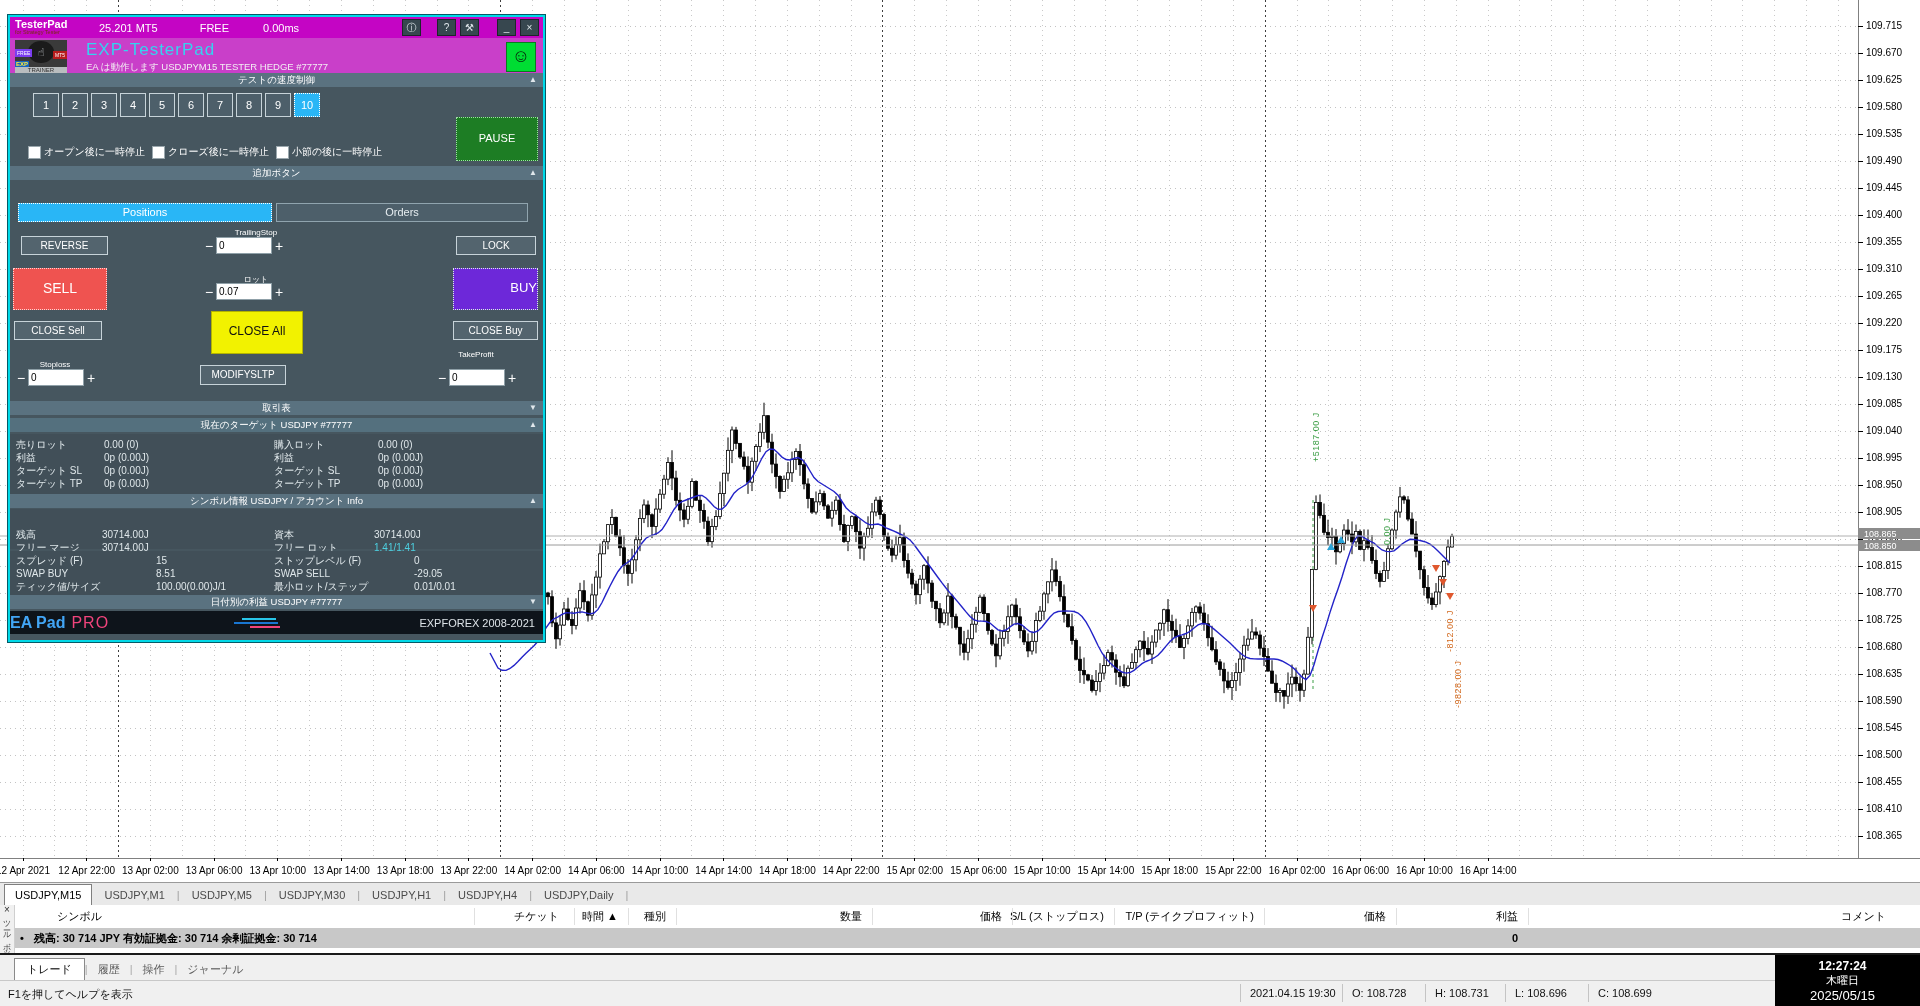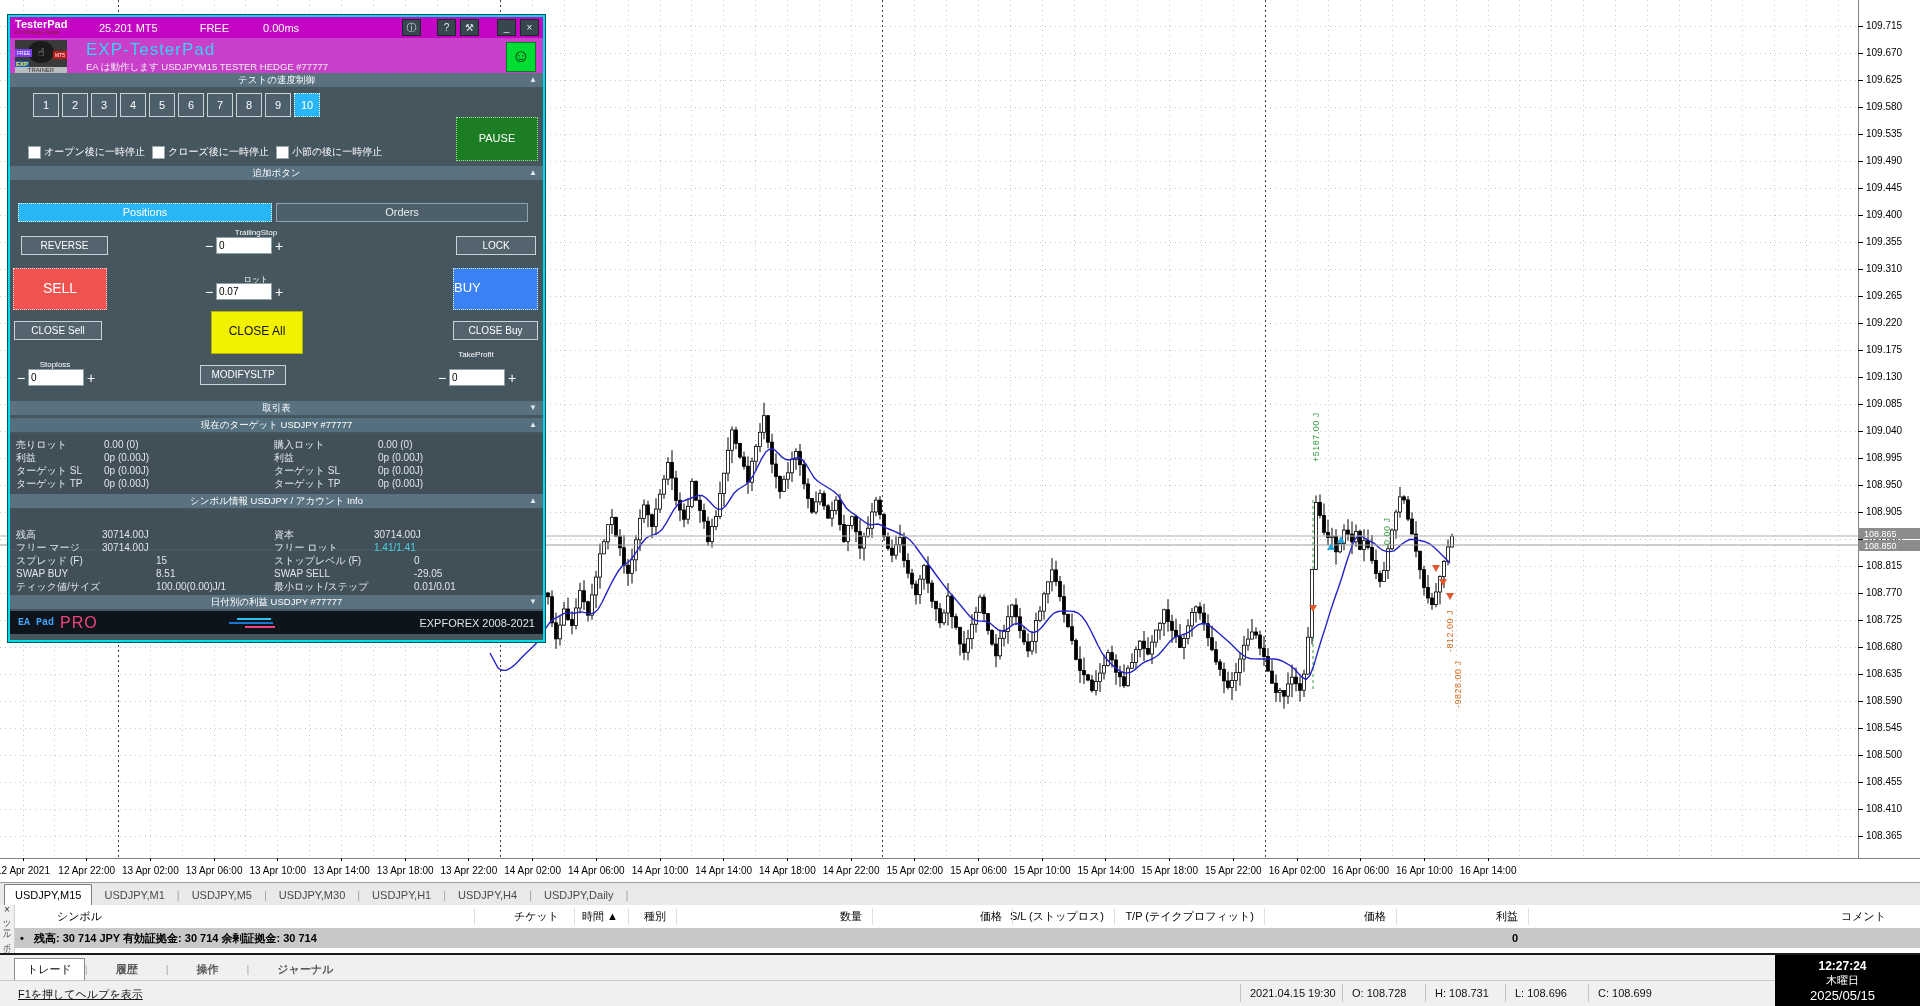--- a/index.html
+++ b/index.html
@@ -51,31 +51,31 @@
   .tab{position:absolute;height:17px;font-size:11px;text-align:center;line-height:17px;}
   .tab.active{background:#29b6f6;border:1px dotted #fff;color:#fff;}
   .tab.idle{background:#4d5f6a;border:1px solid #90a4ae;color:#e6edf0;}
   .stepper-label{position:absolute;font-size:8px;color:#fff;text-align:center;width:100px;}
   .stepper{position:absolute;display:flex;align-items:center;}
   .stepper .pm{font-size:14px;color:#fff;width:14px;text-align:center;}
   .stepper input{width:50px;height:15px;border:1px solid #8fa0a8;background:#fff;color:#000;
     font-size:10px;padding:0 2px;font-family:"Liberation Sans",sans-serif;}
   .sell-btn{position:absolute;left:3px;top:251px;width:92px;height:40px;background:#ef5350;
     border:1px dotted #ffd4d4;color:#fff;font-size:14px;line-height:38px;text-align:center;}
-  .buy-btn{position:absolute;left:443px;top:251px;width:83px;height:40px;background:#3b82f6;
-    border:1px dotted #d9f5db;color:#fff;font-size:13px;line-height:38px;text-align:left;}
+  .buy-btn{position:absolute;left:443px;top:251px;width:83px;height:40px;background:#6d28d9;
+    border:1px dotted #d9f5db;color:#fff;font-size:13px;line-height:38px;text-align:right;}
   .closeall-btn{position:absolute;left:201px;top:294px;width:90px;height:41px;background:#f2f200;
     border:1px solid #b3b300;color:#101010;font-size:12px;line-height:39px;text-align:center;}
   .sm-btn{position:absolute;height:19px;font-size:10px;line-height:17px;}
   .ptable{position:absolute;left:0;width:100%;background:#414f58;color:#dfe7ea;}
   .prow{display:grid;font-size:10px;line-height:13px;}
   .cyan{color:#4dd0e1;}
   .p-footer{position:absolute;left:0;top:594px;width:100%;height:23px;background:#0e141b;
     display:flex;align-items:center;}
-  .f-brand{color:#42a5f5;font-size:10px;font-weight:bold;margin-left:8px;font-family:Liberation Mono, monospace;}
+  .f-brand{color:#42a5f5;font-size:16px;font-weight:bold;}
   .f-pro{color:#f0447c;font-size:16px;margin-left:6px;letter-spacing:1px;}
   .f-logo{margin-left:auto;margin-right:auto;width:60px;}
   .f-logo div{height:2px;margin:2px 0;}
   .f-copy{color:#dde3e8;font-size:11px;margin-right:8px;}
 
   
   #tabstrip{position:absolute;left:0;top:882px;width:1920px;height:23px;background:#e9e9e9;
     border-top:1px solid #9a9a9a;display:flex;align-items:flex-end;font-size:11px;}
   .ctab-active{box-sizing:border-box;margin-left:4px;height:22px;background:#fff;border:1px solid #7f7f7f;
     border-bottom:none;padding:0 10px;line-height:21px;color:#000;}
@@ -88,21 +88,21 @@
   #balrow{position:absolute;left:14px;top:928px;width:1906px;height:20px;background:#c8c8c8;
     font-size:11px;font-weight:bold;color:#000;line-height:20px;}
   #toolbox-strip{position:absolute;left:0;top:905px;width:14px;height:85px;background:#f0f0f0;
     border-right:1px solid #cfcfcf;font-size:9px;color:#333;text-align:center;}
   .vtext{writing-mode:vertical-rl;text-orientation:upright;font-size:8px;color:#444;letter-spacing:1px;}
   #tb-split{position:absolute;left:0;top:953px;width:1920px;height:2px;background:#1a1a1a;}
   #bottombar{position:absolute;left:0;top:955px;width:1920px;height:51px;background:#f0f0f0;}
   #btabs{position:absolute;left:14px;top:2px;display:flex;font-size:11px;align-items:flex-end;height:23px;}
   .btab-active{box-sizing:border-box;background:#fff;border:1px solid #8a8a8a;border-bottom:none;
     padding:0 12px;line-height:21px;color:#000;}
-  .btab{padding:0 28px;line-height:21px;color:#5a5a5a;font-weight:bold;}
+  .btab{padding:0 10px;line-height:21px;color:#5a5a5a;}
   .btab-sep{color:#aaa;line-height:21px;}
   #statusrow{position:absolute;left:0;top:25px;width:1920px;height:26px;border-top:1px solid #c8c8c8;
     font-size:11px;color:#111;}
   .st-seg{position:absolute;top:6px;white-space:nowrap;}
   .st-sep{position:absolute;top:3px;width:1px;height:18px;background:#c4c4c4;}
   #clockbox{position:absolute;left:1775px;top:955px;width:145px;height:51px;background:#000;
     color:#fff;text-align:center;padding-right:10px;box-sizing:border-box;z-index:6;}
   #clockbox .t1{font-size:12px;font-weight:bold;margin-top:4px;}
   #clockbox .t2{font-size:11px;}
   #clockbox .t3{font-size:13px;}
@@ -1043,21 +1043,21 @@
     <div id="btabs">
         <div class="btab-active">トレード</div>
         <div class="btab-sep">|</div>
         <div class="btab">履歴</div>
         <div class="btab-sep">|</div>
         <div class="btab">操作</div>
         <div class="btab-sep">|</div>
         <div class="btab">ジャーナル</div>
       </div>
     <div id="statusrow">
-      <span class="st-seg" style="left:18px;text-decoration:underline;">F1を押してヘルプを表示</span>
+      <span class="st-seg" style="left:8px;">F1を押してヘルプを表示</span>
       <span id="status-segments"><span class="st-sep" style="left: 1240px;"></span><span class="st-seg" style="left: 1250px;">2021.04.15 19:30</span><span class="st-sep" style="left: 1342px;"></span><span class="st-seg" style="left: 1352px;">O: 108.728</span><span class="st-sep" style="left: 1425px;"></span><span class="st-seg" style="left: 1435px;">H: 108.731</span><span class="st-sep" style="left: 1505px;"></span><span class="st-seg" style="left: 1515px;">L: 108.696</span><span class="st-sep" style="left: 1588px;"></span><span class="st-seg" style="left: 1598px;">C: 108.699</span></span>
     </div>
   </div>
 
   <div id="clockbox">
     <div class="t1">12:27:24</div>
     <div class="t2">木曜日</div>
     <div class="t3">2025/05/15</div>
   </div>
 </div>

